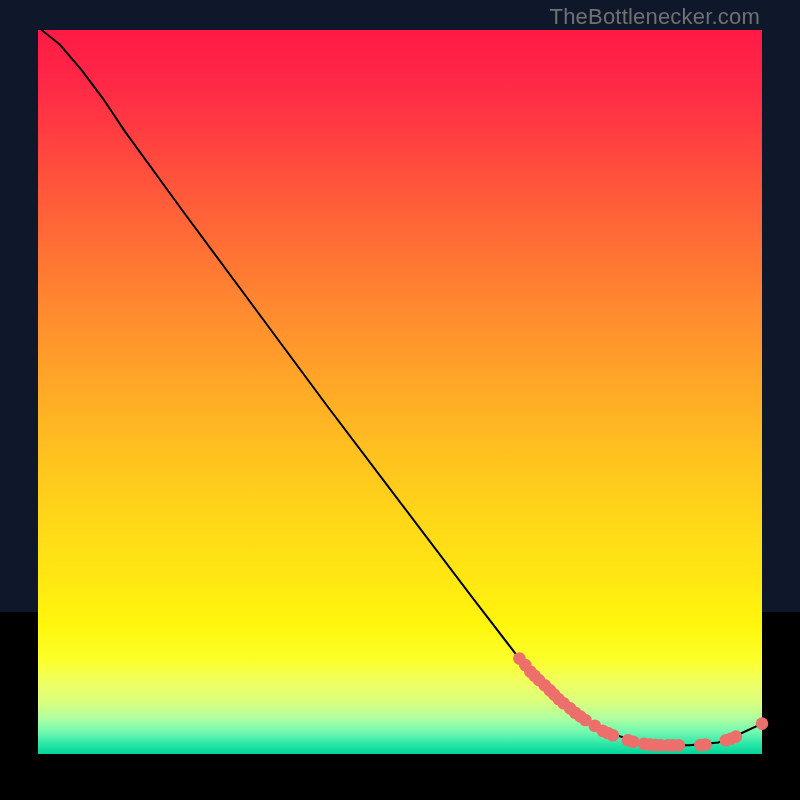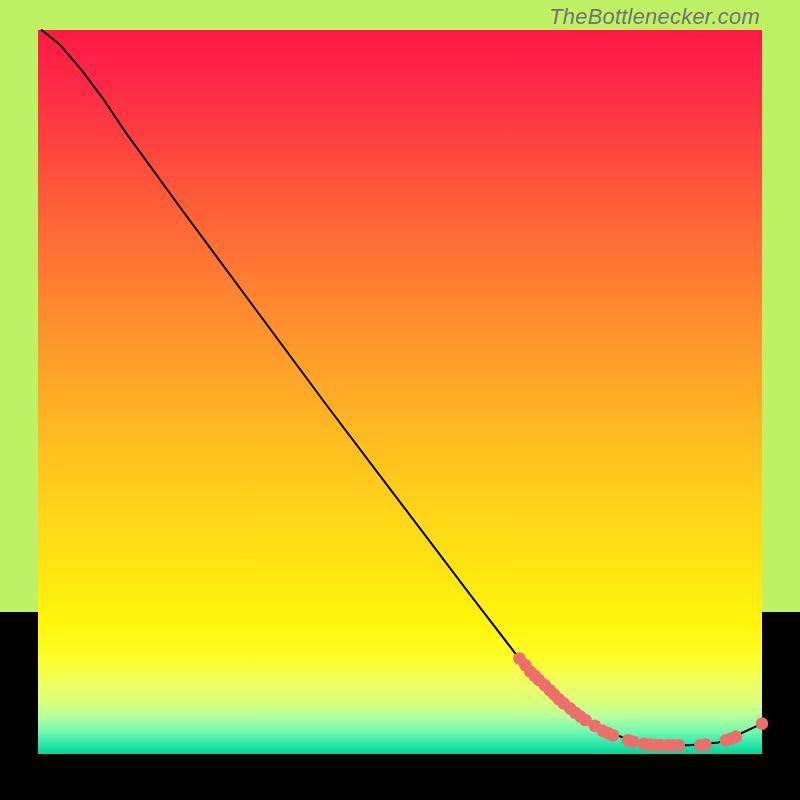--- a/index.html
+++ b/index.html
@@ -7,22 +7,21 @@
     padding: 0;
     width: 800px;
     height: 800px;
     background: #000;
     overflow: hidden;
   }
   .stage {
     position: relative;
     width: 800px;
     height: 612px;
-    background: #bef264;
-    font-style: italic;
+    background: #0f172a;
   }
   .plot {
     position: absolute;
     left: 38px;
     top: 30px;
     width: 724px;
     height: 724px;
     background: linear-gradient(to bottom,
       #ff1a46 0%,
       #ff2a46 8%,

